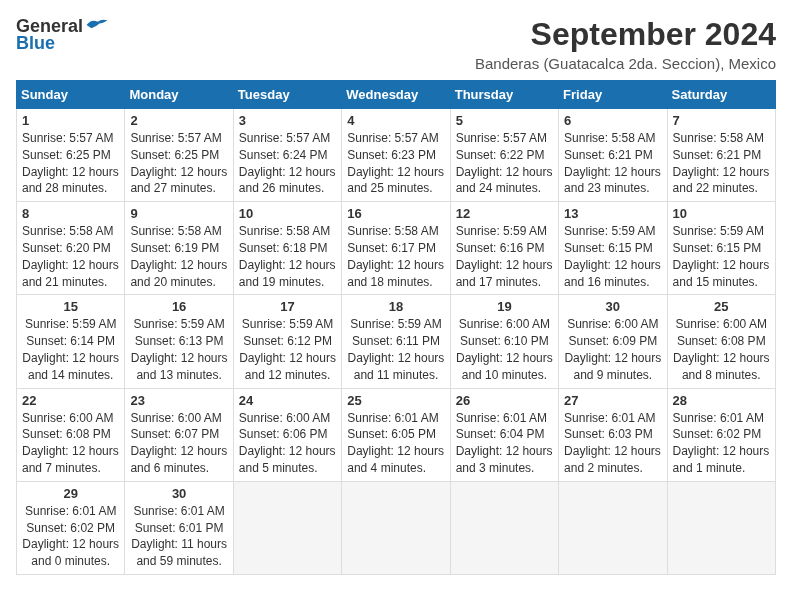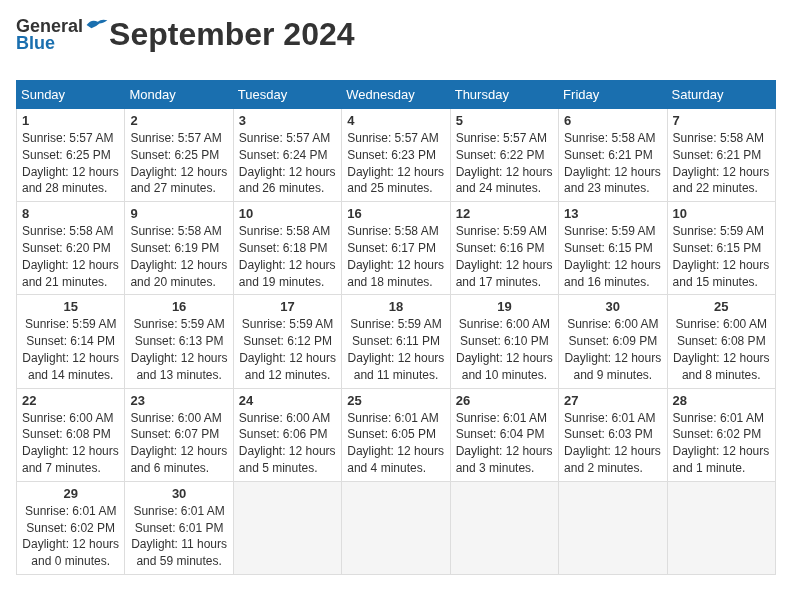--- a/index.html
+++ b/index.html
@@ -6,36 +6,36 @@
     body {
       font-family: Arial, sans-serif;
       background: #fff;
       width: 792px;
       min-height: 612px;
       padding: 16px;
     }
     .header {
       display: flex;
       align-items: flex-start;
-      margin-bottom: 25px;
+      margin-bottom: 8px;
     }
     .logo {
       display: flex;
       flex-direction: column;
       align-items: flex-start;
       margin-right: auto;
     }
     .logo-bird {
       width: 24px;
       height: 18px;
       margin-left: 48px;
       margin-top: -20px;
     }
     .title-section {
-      text-align: left;
+      text-align: right;
       flex: 1;
     }
     .main-title {
       font-size: 32px;
       font-weight: bold;
       color: #333;
       margin-bottom: 2px;
     }
     .subtitle {
       font-size: 15px;
@@ -45,21 +45,21 @@
       width: 100%;
       border-collapse: collapse;
       font-size: 11px;
     }
     .calendar thead th {
       background: #1a6faf;
       color: #fff;
       padding: 6px 4px;
       text-align: left;
       font-size: 13px;
-      font-weight: normal;
+      font-weight: bold;
       border: 1px solid #1a6faf;
     }
     .calendar tbody td {
       vertical-align: top;
       padding: 4px 5px;
       border: 1px solid #ddd;
       width: 107px;
       min-height: 80px;
       background: #fff;
     }
@@ -95,20 +95,21 @@
       <div style="display:flex; align-items:center;">
         <span style="font-size:18px; font-weight:bold; color:#333;">General</span>
         <svg class="logo-bird" viewBox="0 0 30 20" style="margin-left:2px; margin-top:-4px;">
           <path d="M2,10 Q8,2 16,6 Q20,2 28,4 Q22,8 18,8 Q14,12 8,14 Z" fill="#1a6faf"></path>
         </svg>
       </div>
       <span style="font-size:18px; font-weight:bold; color:#1a6faf; margin-top:-4px;">Blue</span>
     </div>
     <div class="title-section">
       <div class="main-title">September 2024</div>
+      <div class="subtitle">Banderas (Guatacalca 2da. Seccion), Mexico</div>
     </div>
   </div>
 
   <table class="calendar">
     <thead>
       <tr>
         <th>Sunday</th>
         <th>Monday</th>
         <th>Tuesday</th>
         <th>Wednesday</th>

